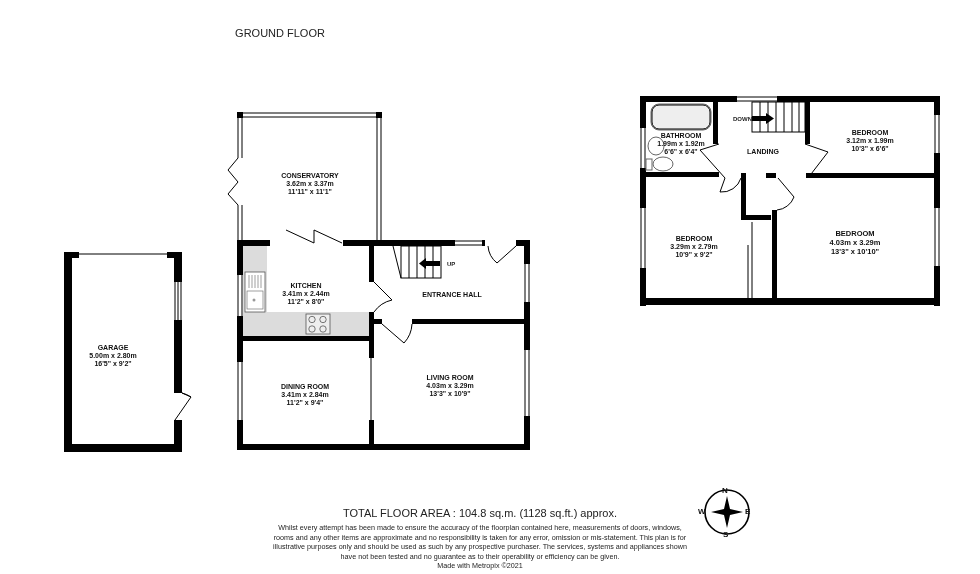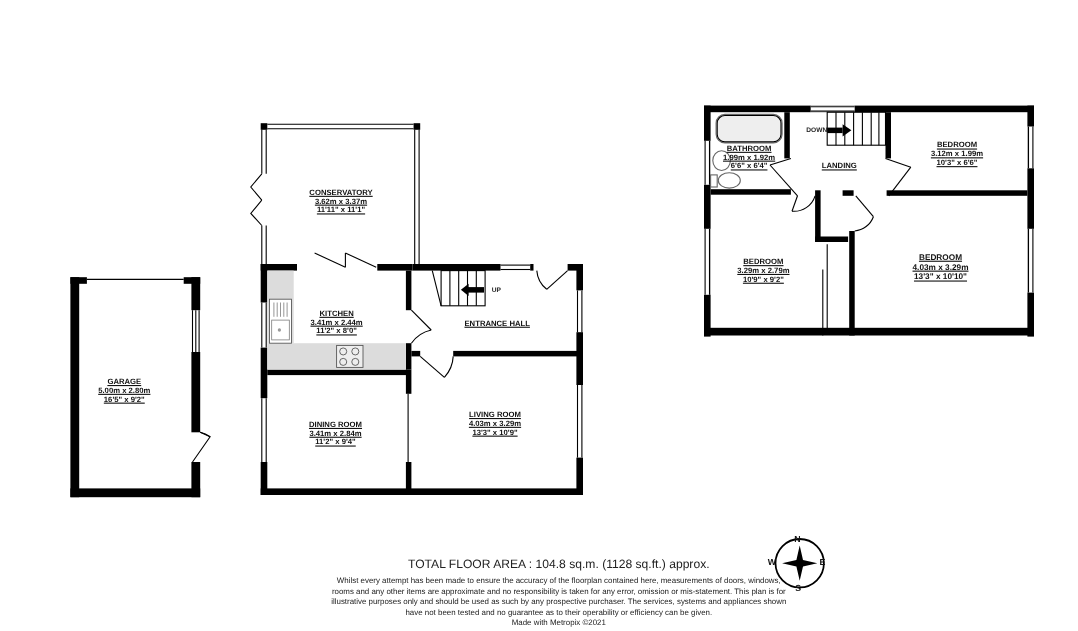--- a/index.html
+++ b/index.html
@@ -1,31 +1,32 @@
 <!DOCTYPE html>
 <html><head>
 <meta charset="utf-8">
 <style>
   html,body{margin:0;padding:0;background:#fff;}
   body{width:980px;height:574px;position:relative;overflow:hidden;font-family:"Liberation Sans",sans-serif;color:#111;}
   .floor-title{position:absolute;text-align:center;font-size:11px;line-height:13px;color:#222;}
   .floor-title span{display:block;}
   svg.plan{position:absolute;left:0;top:0;}
   .room-label{position:absolute;text-align:center;font-family:"Liberation Sans",sans-serif;font-weight:bold;font-size:7px;line-height:8px;color:#111;transform:translateX(-50%);white-space:nowrap;}
-  .room-label span{display:block;text-decoration:underline;}
+  .room-label span{display:block;}
   .small-tag{position:absolute;font-size:6px;font-weight:bold;color:#222;}
-  .footer{position:absolute;left:270px;width:420px;text-align:center;top:507px;margin-left:28px;}
+  .footer{position:absolute;left:270px;width:420px;text-align:center;top:507px;}
   .footer .total{font-size:11px;line-height:13px;color:#222;}
   .footer .disc{font-size:7.2px;line-height:9.5px;color:#222;margin-top:3px;}
   .compass-letter{position:absolute;font-size:8px;font-weight:bold;color:#111;}
 </style>
 </head>
 <body>
 
 <div class="floor-title" style="left:150px;top:27px;width:260px;">
+  <span>GROUND FLOOR</span>
 </div>
 <div class="floor-title" style="left:680px;top:27px;width:260px;">
 </div>
 
 <svg class="plan" width="980" height="574" viewBox="0 0 980 574">
   <g fill="#000">
 
     <rect x="64" y="252" width="8" height="200"></rect>
     <rect x="64" y="444" width="118" height="8"></rect>
     <rect x="64" y="252" width="15" height="6"></rect>

